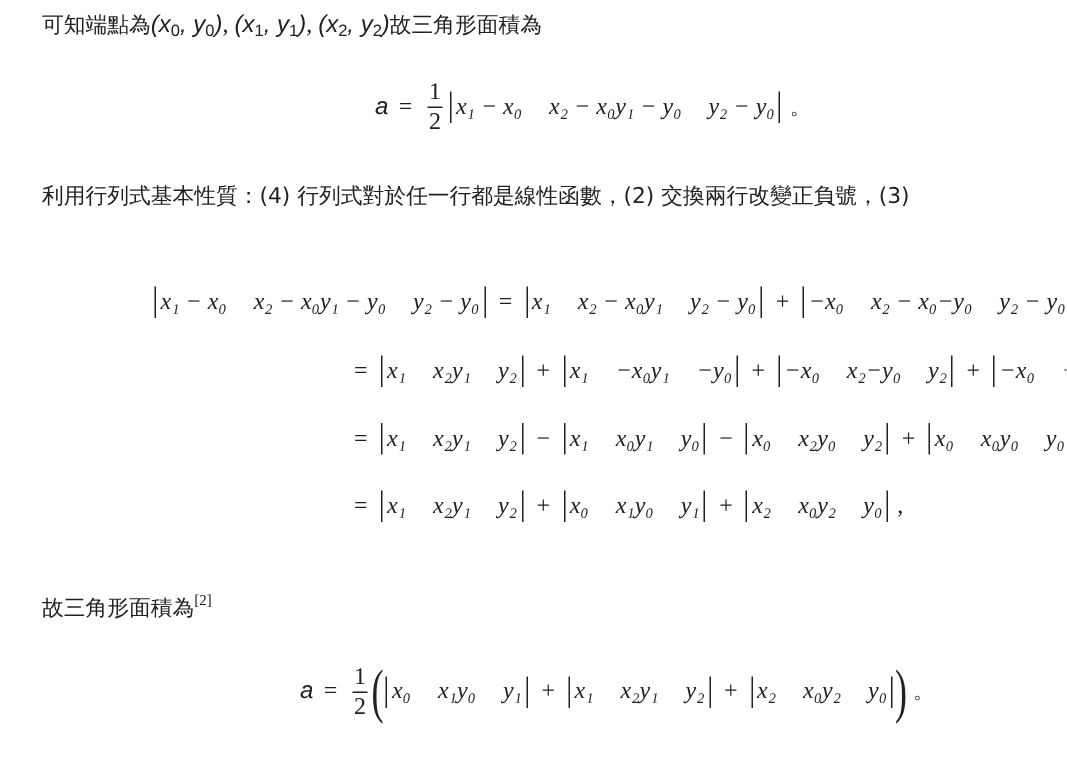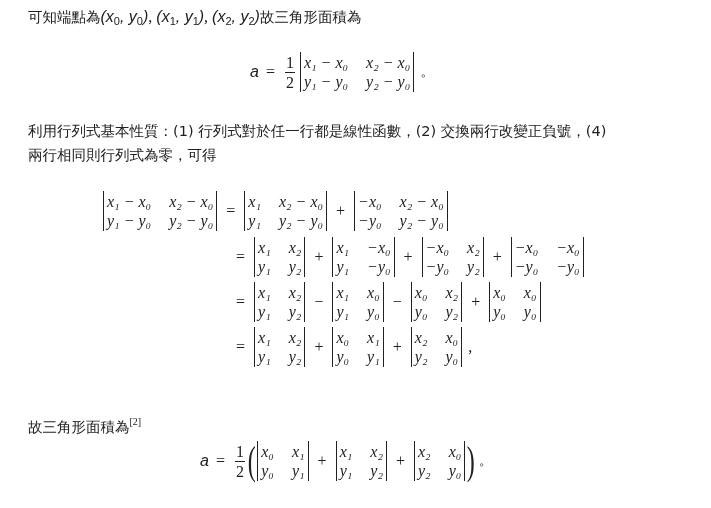--- a/index.html
+++ b/index.html
@@ -5,21 +5,21 @@
   html, body { margin:0; padding:0; background:#ffffff; }
   body { width:711px; height:508px; position:relative; overflow:hidden; color:#202122;
          font-family:"DejaVu Sans", sans-serif; }
   .para { position:absolute; left:28px; font-size:14.5px; line-height:24px; white-space:nowrap; }
   .m { font-family:Liberation Sans, sans-serif; font-style:italic; font-size:16px; }
   .mr { font-family:"Liberation Serif","DejaVu Serif", serif; font-style:normal; font-size:16px; }
   sub { font-size:11px; font-style:normal; vertical-align:-3px; line-height:0; }
   sup.ref { font-size:10px; vertical-align:7px; line-height:0; font-family:"Liberation Serif", serif; }
   .row { position:absolute; display:flex; align-items:center; white-space:nowrap;
          font-family:"Liberation Serif","DejaVu Serif", serif; font-size:16px; }
-  .det { display:inline-flex; flex-direction:column; border-left:1.2px solid #202122; border-right:1.2px solid #202122;
+  .det { display:inline-flex; flex-direction:row; border-left:1.2px solid #202122; border-right:1.2px solid #202122;
          padding:1px 3px; margin:0 2px; }
   .det .r { display:flex; height:19px; align-items:center; }
   .det .c { font-style:italic; text-align:left; }
   .det .c + .c { margin-left:18px; }
   .op { margin:0 7px; font-style:normal; }
   .frac { display:inline-flex; flex-direction:column; align-items:center; margin:0 3px; font-style:normal; }
   .frac .num { border-bottom:1px solid #202122; padding:0 1px; line-height:19px; }
   .frac .den { line-height:19px; }
   .paren { font-size:40px; font-weight:100; transform:scaleX(0.6); line-height:40px; font-style:normal; margin:0 -3px; }
   .punct { font-family:"DejaVu Sans", sans-serif; font-size:14px; margin-left:4px; }
@@ -45,22 +45,21 @@
       </span>
     <span class="r">
         <span class="c">y₁ − y₀</span>
         <span class="c">y₂ − y₀</span>
       </span>
   </span>
   <span class="punct">。</span>
 </div>
 
 <div class="para" style="top:119px;">
-  <div>利用行列式基本性質：(1) 行列式對於任一行都是線性函數，(2) 交換兩行改變正負號，(4)</div>
-  <div>兩行相同則行列式為零，可得</div>
+  <div>利用行列式基本性質：(4) 行列式對於任一行都是線性函數，(2) 交換兩行改變正負號，(3)</div>
 </div>
 
 <div class="row" style="left:101px; top:191px;">
   <span class="det">
     <span class="r">
         <span class="c">x₁ − x₀</span>
         <span class="c">x₂ − x₀</span>
       </span>
     <span class="r">
         <span class="c">y₁ − y₀</span>
@@ -215,21 +214,21 @@
         <span class="c">x₀</span>
       </span>
     <span class="r">
         <span class="c">y₂</span>
         <span class="c">y₀</span>
       </span>
   </span>
   <span class="mr" style="margin-left:4px;">,</span>
 </div>
 
-<div class="para" style="top:415px;">
+<div class="para" style="top:394px;">
   <span>故三角形面積為</span><sup class="ref">[2]</sup>
 </div>
 
 <div class="row" style="left:200px; top:441px;">
   <span class="m">a</span>
   <span class="op">=</span>
   <span class="frac">
       <span class="num">1</span>
       <span class="den">2</span>
     </span>

